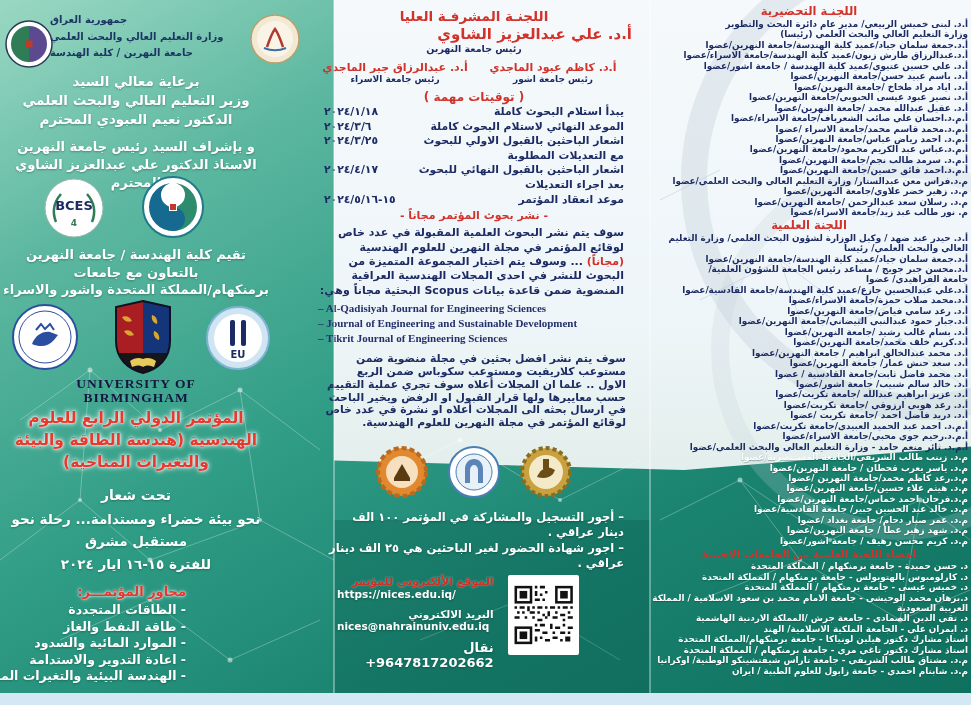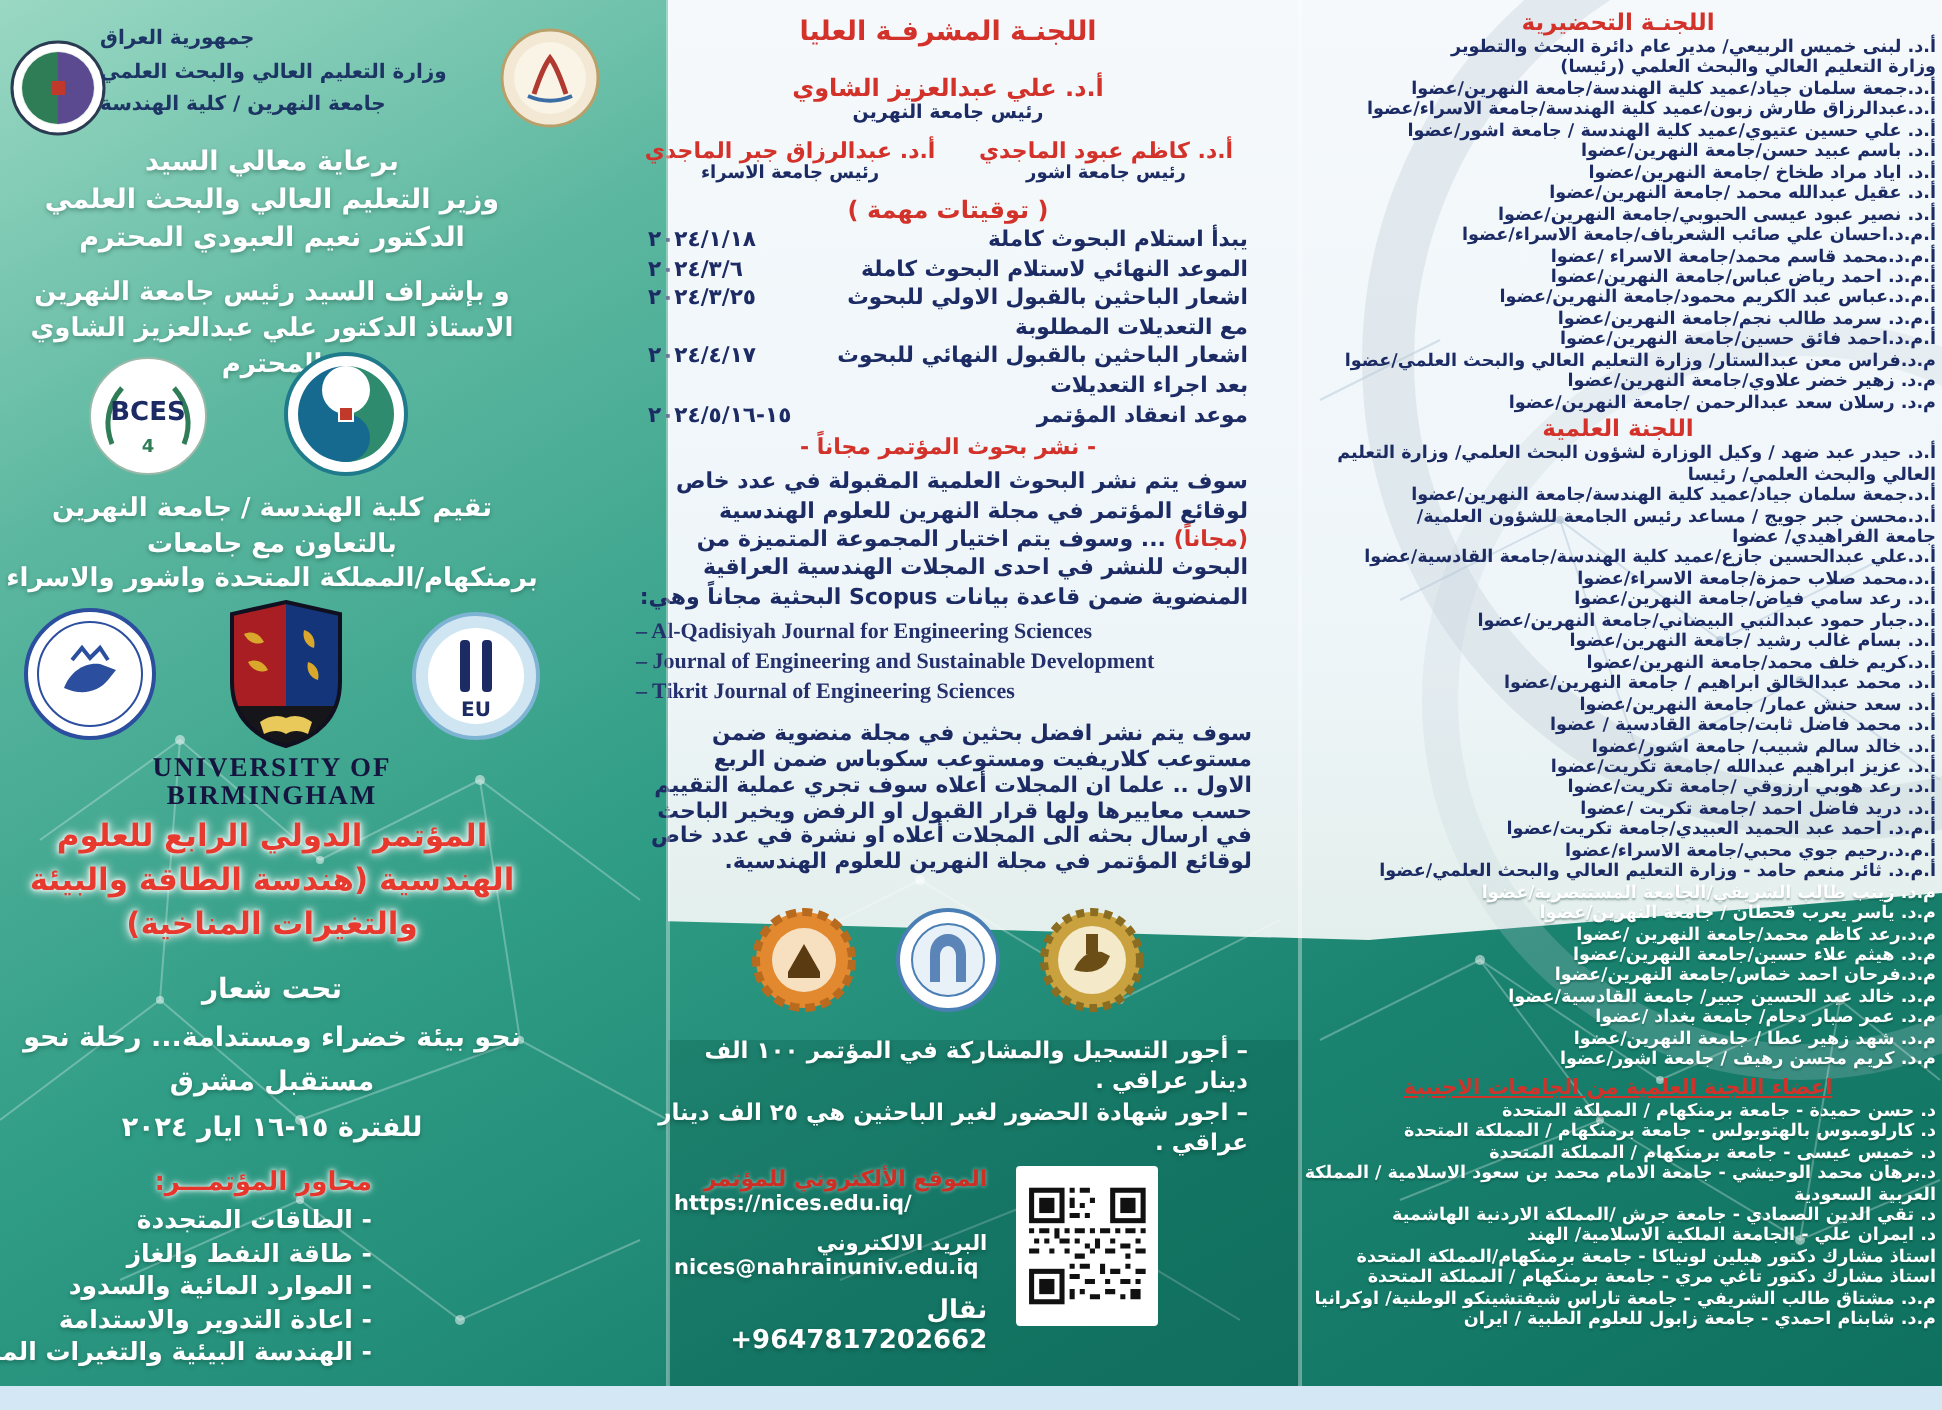--- a/index.html
+++ b/index.html
@@ -38,21 +38,21 @@
   .lp-period{top:556px;font-size:13.5px}
   .lp-themes-title{top:584px;color:#e8352b;font-size:13px;text-align:right;padding-right:86px;
     text-shadow:0 0 2px #fff,0 0 4px rgba(255,255,255,.8)}
   .lp-themes{top:602px;font-size:12.5px;line-height:16.5px;text-align:right;padding-right:86px}
   .lp-themes div{white-space:nowrap}
 
   
   .mp{left:316px;width:316px}
   .red{color:#d3322b}
   .mp-title{margin-top:8px;text-align:center;color:#d3322b;font-weight:700;font-size:13.5px}
-  .mp-chair-name{margin-top:13px;text-align:center;color:#d3322b;font-weight:700;font-size:12px}
+  .mp-chair-name{margin-top:1px;text-align:right;color:#d3322b;font-weight:700;font-size:15px}
   .mp-chair-role{text-align:center;color:#1c2b63;font-weight:700;font-size:9.5px}
   .mp-members{display:flex;margin-top:7px}
   .mp-member{width:50%;text-align:center}
   .m-name{color:#d3322b;font-weight:700;font-size:11px}
   .m-role{color:#1c2b63;font-weight:700;font-size:9px}
   .mp-timings-title{margin-top:6px;text-align:center;color:#d3322b;font-weight:700;font-size:12px}
   .t-list{margin-top:1px;padding:0 8px}
   .t-list>div{display:flex;justify-content:space-between;align-items:baseline;
     font-size:10.8px;font-weight:700;color:#1c2b63;line-height:14.6px;white-space:nowrap}
   .t-date{direction:rtl}
@@ -373,31 +373,32 @@
   <div class="panel rp">
     <div class="rp-title">اللجنـة التحضيرية</div>
     <div class="rp-list">
         <div>أ.د. لبنى خميس الربيعي/ مدير عام دائرة البحث والتطوير</div>
         <div>وزارة التعليم العالي والبحث العلمي (رئيسا)</div>
         <div>أ.د.جمعة سلمان جياد/عميد كلية الهندسة/جامعة النهرين/عضوا</div>
         <div>أ.د.عبدالرزاق طارش زبون/عميد كلية الهندسة/جامعة الاسراء/عضوا</div>
         <div>أ.د. علي حسين عتيوي/عميد كلية الهندسة / جامعة اشور/عضوا</div>
         <div>أ.د. باسم عبيد حسن/جامعة النهرين/عضوا</div>
         <div>أ.د. اياد مراد طخاخ /جامعة النهرين/عضوا</div>
+        <div>أ.د. نصير عبود عيسى الحبوبي/جامعة النهرين/عضوا</div>
         <div>أ.د. عقيل عبدالله محمد /جامعة النهرين/عضوا</div>
-        <div>أ.د. نصير عبود عيسى الحبوبي/جامعة النهرين/عضوا</div>
         <div>أ.م.د.احسان علي صائب الشعرباف/جامعة الاسراء/عضوا</div>
         <div>أ.م.د.محمد قاسم محمد/جامعة الاسراء /عضوا</div>
         <div>أ.م.د. احمد رياض عباس/جامعة النهرين/عضوا</div>
         <div>أ.م.د.عباس عبد الكريم محمود/جامعة النهرين/عضوا</div>
         <div>أ.م.د. سرمد طالب نجم/جامعة النهرين/عضوا</div>
         <div>أ.م.د.احمد فائق حسين/جامعة النهرين/عضوا</div>
         <div>م.د.فراس معن عبدالستار/ وزارة التعليم العالي والبحث العلمي/عضوا</div>
         <div>م.د. زهير خضر علاوي/جامعة النهرين/عضوا</div>
         <div>م.د. رسلان سعد عبدالرحمن /جامعة النهرين/عضوا</div>
+        <div>م. نور طالب عبد زيد/جامعة الاسراء/عضوا</div>
       </div>
     <div class="rp-title">اللجنة العلمية</div>
     <div class="rp-list sci-list">
         <div>أ.د. حيدر عبد ضهد / وكيل الوزارة لشؤون البحث العلمي/ وزارة التعليم</div>
         <div>العالي والبحث العلمي/ رئيسا</div>
         <div>أ.د.جمعة سلمان جياد/عميد كلية الهندسة/جامعة النهرين/عضوا</div>
         <div>أ.د.محسن جبر جويج / مساعد رئيس الجامعة للشؤون العلمية/</div>
         <div>جامعة الفراهيدي/ عضوا</div>
         <div>أ.د.علي عبدالحسين جازع/عميد كلية الهندسة/جامعة القادسية/عضوا</div>
         <div>أ.د.محمد صلاب حمزة/جامعة الاسراء/عضوا</div>

